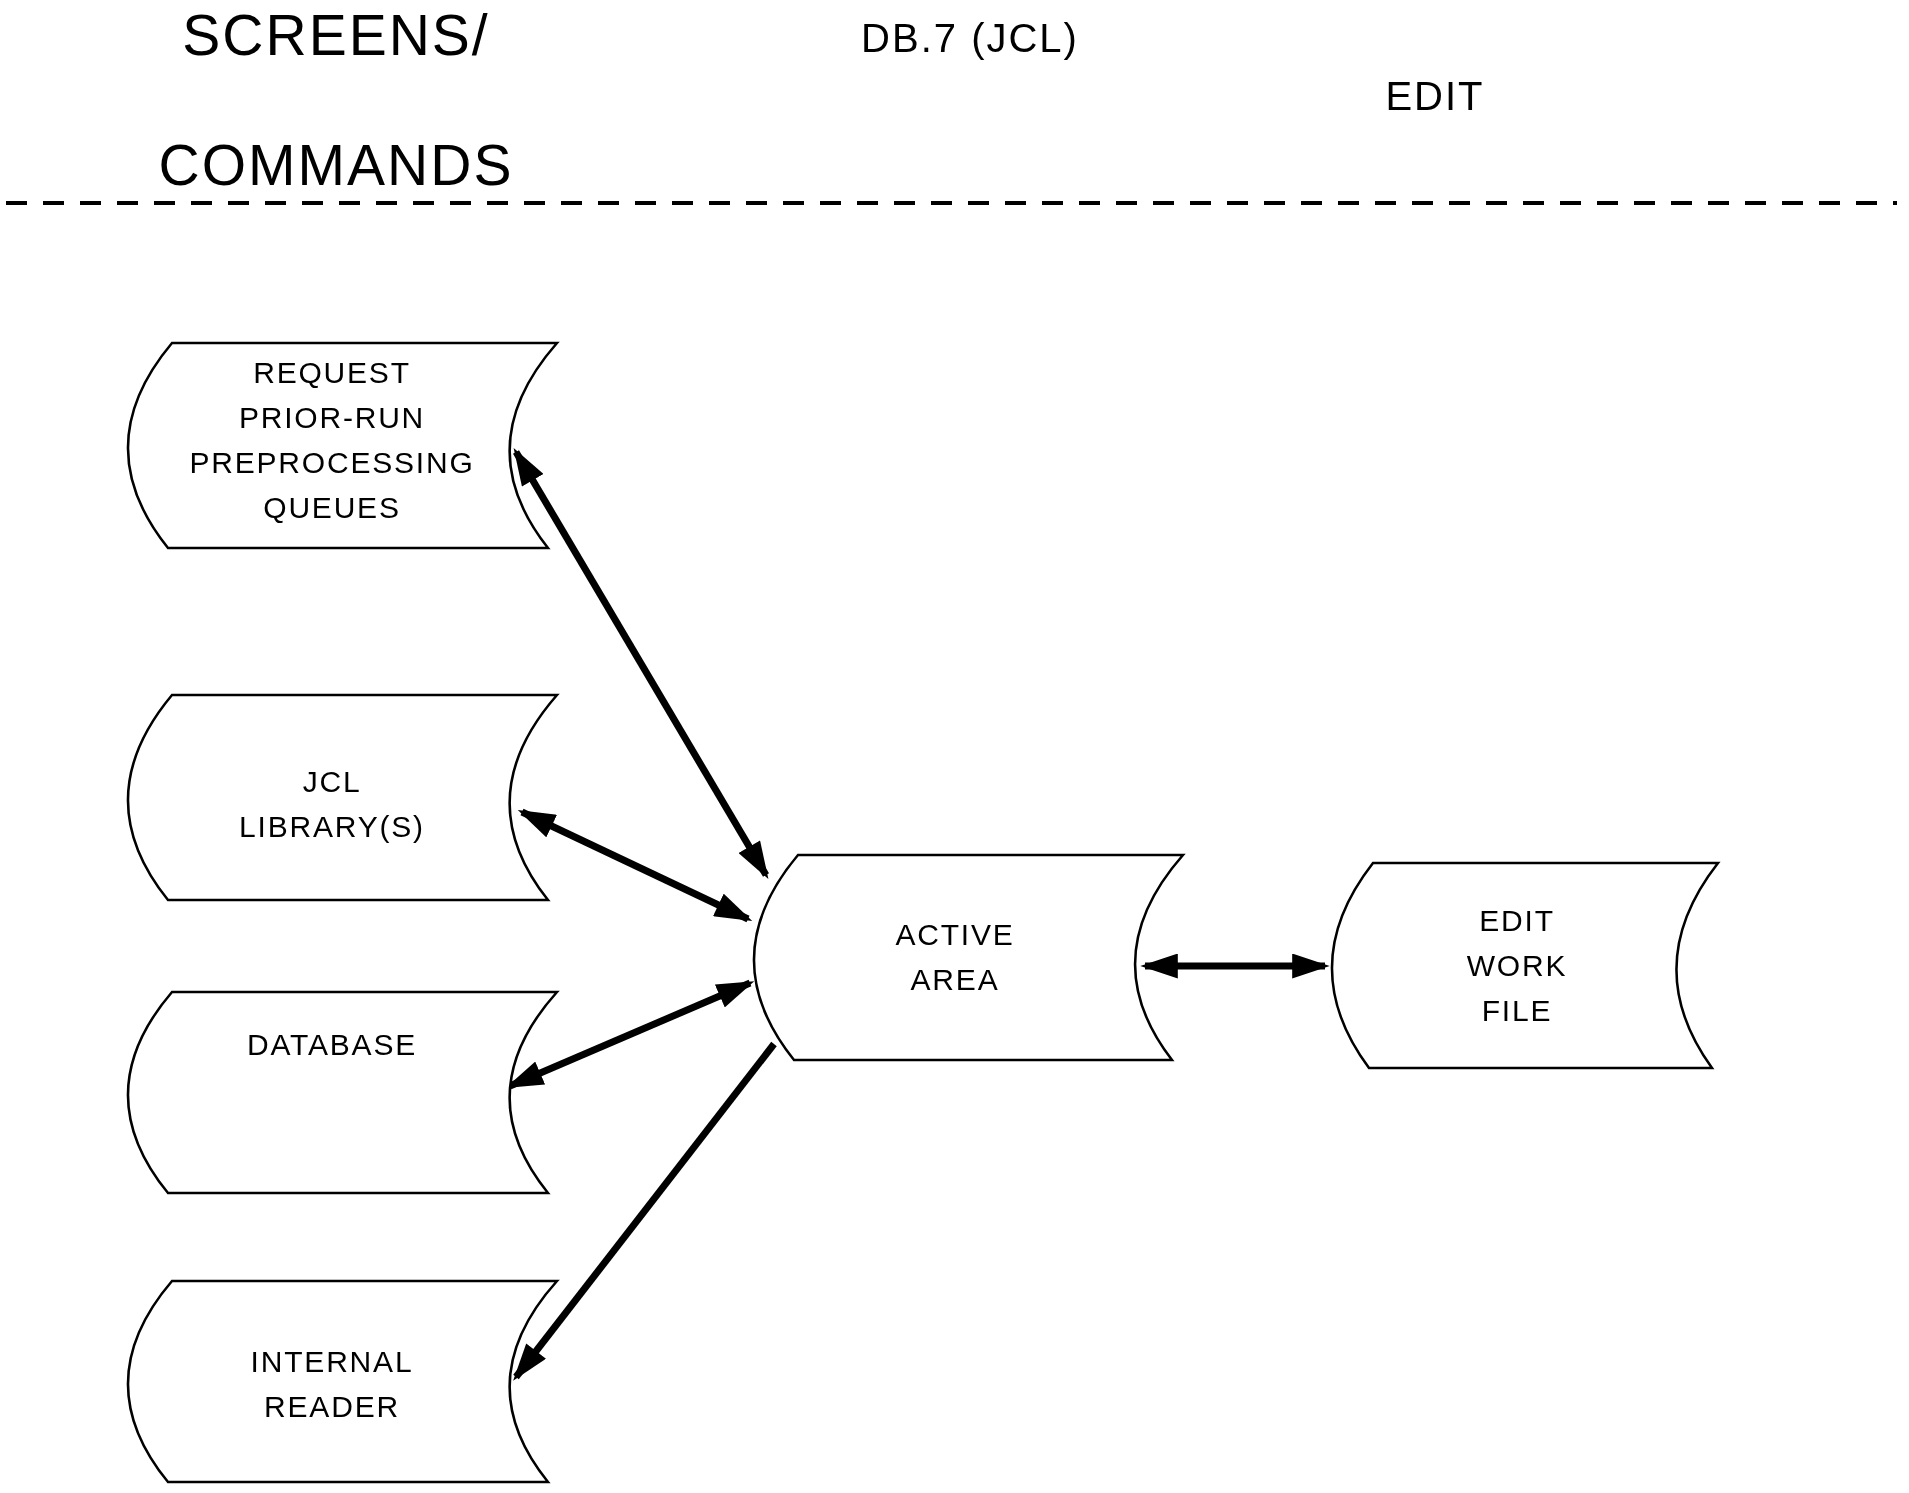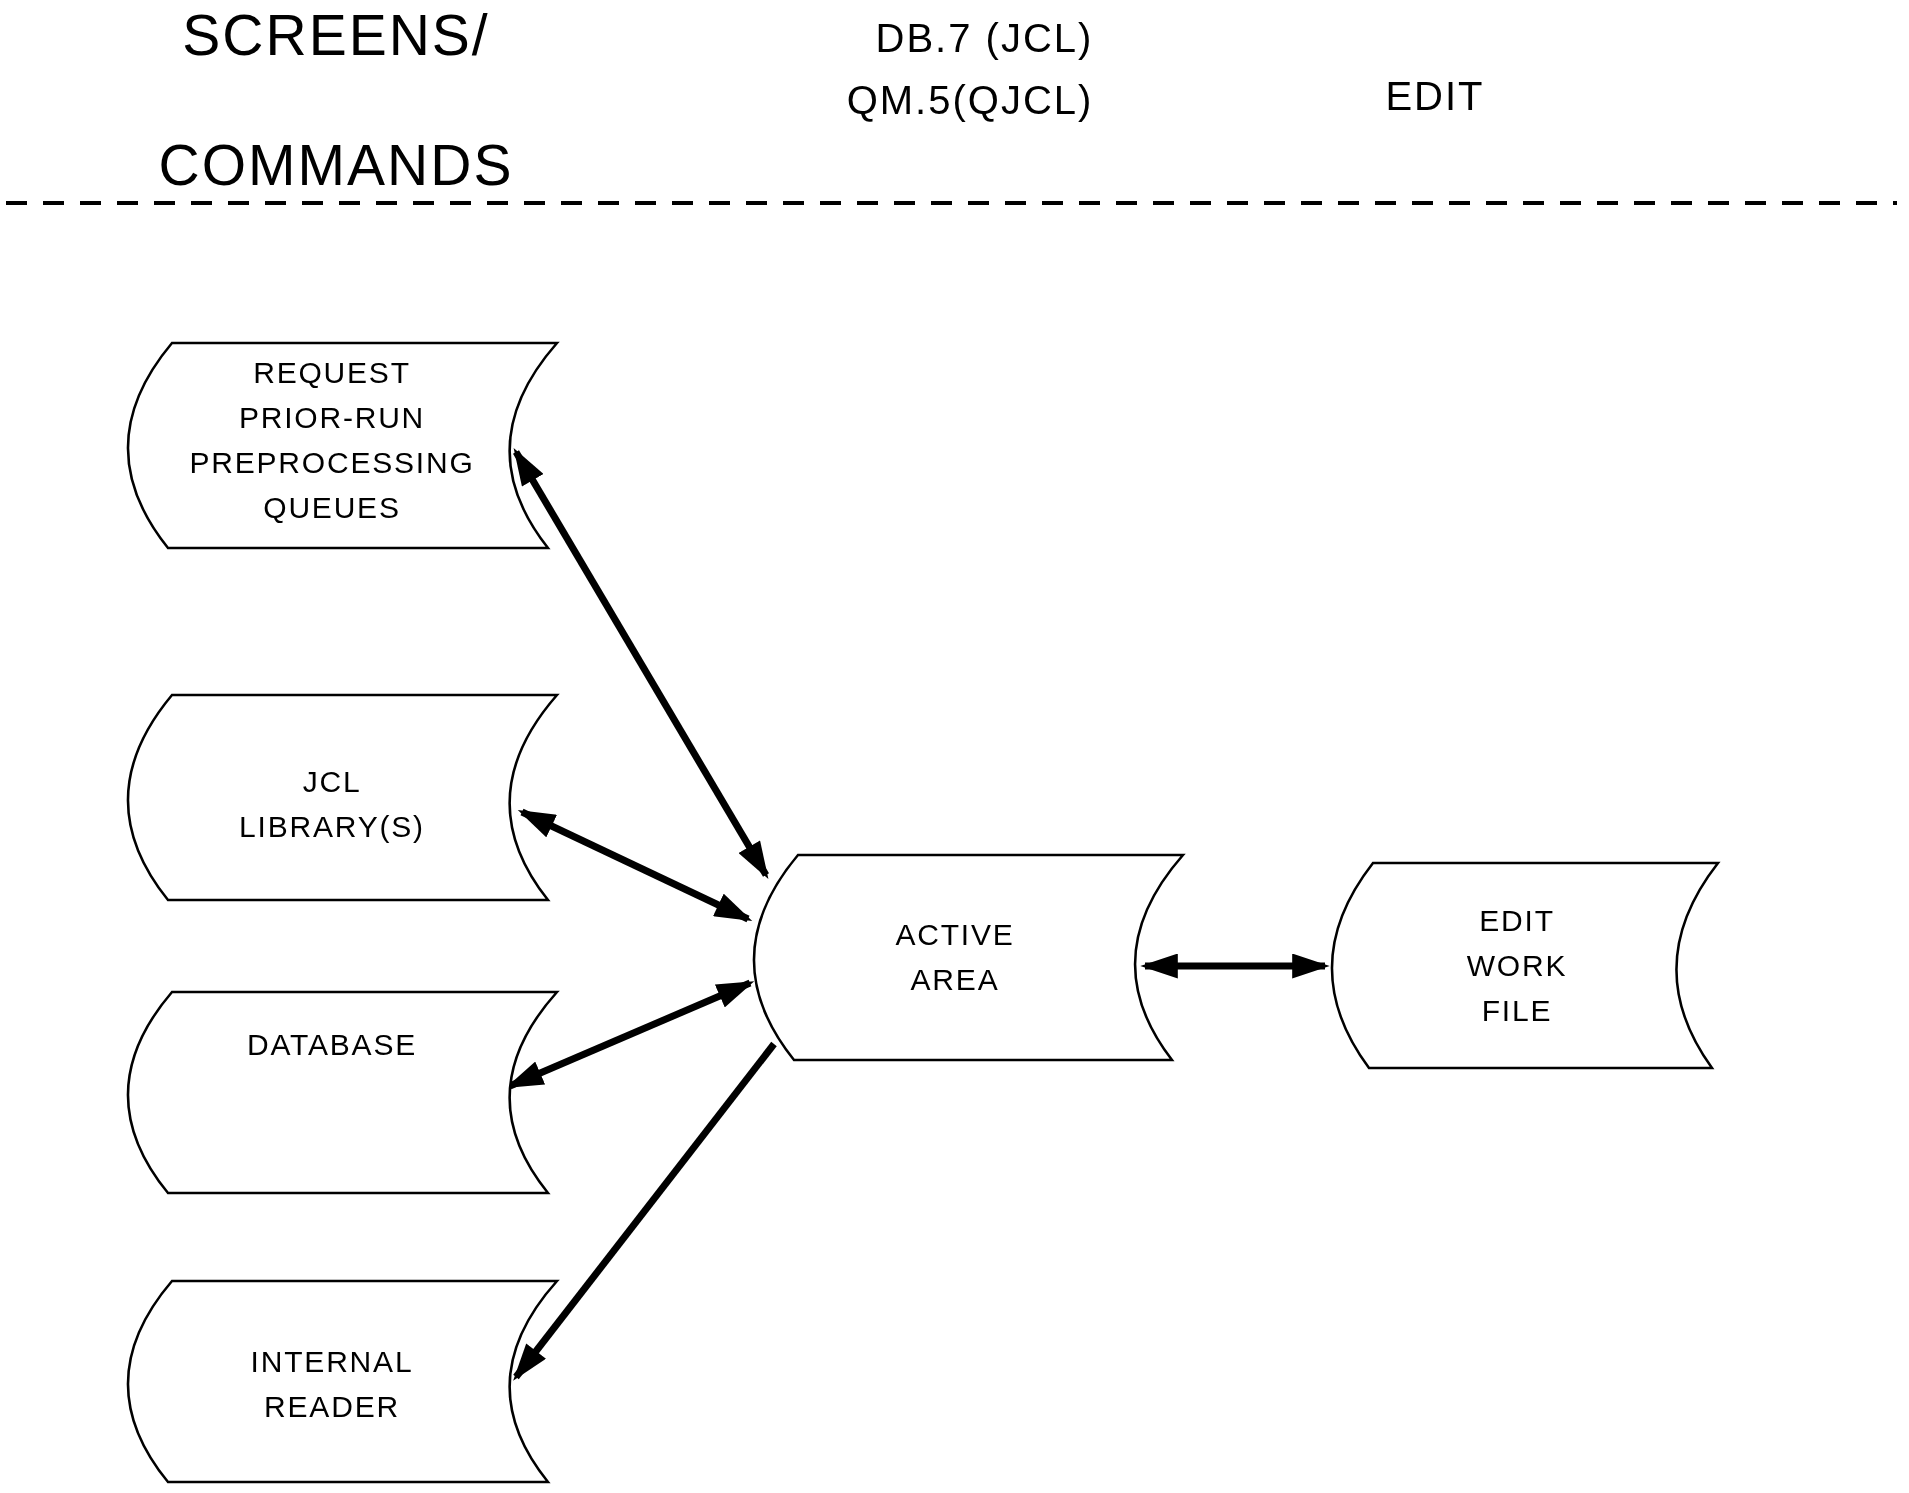--- a/index.html
+++ b/index.html
@@ -17,21 +17,21 @@
     left:336px;top:3px;
     transform:translateX(-50%);
     text-align:center;
     font-size:57px;line-height:65px;letter-spacing:2px;
     white-space:nowrap;
   }
   .title-line2{margin-top:65px;}
   .commands-block{
     left:970px;top:7px;
     transform:translateX(-50%);
-    text-align:right;
+    text-align:center;
     font-size:40px;line-height:62px;letter-spacing:2px;
     white-space:nowrap;
   }
   .edit-label{
     left:1435px;top:76px;
     transform:translateX(-50%);
     font-size:40px;line-height:40px;letter-spacing:2px;
     white-space:nowrap;
   }
   
@@ -84,21 +84,20 @@
     <path class="node-shape" d="M1373,863 L1718,863 Q1638,965.5 1712,1068 L1369,1068 Q1293,965.5 1373,863 Z"></path>
   </svg>
 
   <div class="abs title-block">
     <div>SCREENS/</div>
     <div class="title-line2">COMMANDS</div>
   </div>
 
   <div class="abs commands-block">
     <div>DB.7 (JCL)</div>
-    <div>QM.5(QJCL)</div>
   </div>
 
   <div class="abs edit-label">EDIT</div>
 
   <div class="abs node-label nl-2">JCL
 LIBRARY(S)</div>
   <div class="abs node-label nl-1">REQUEST
 PRIOR-RUN
 PREPROCESSING
 QUEUES</div>

